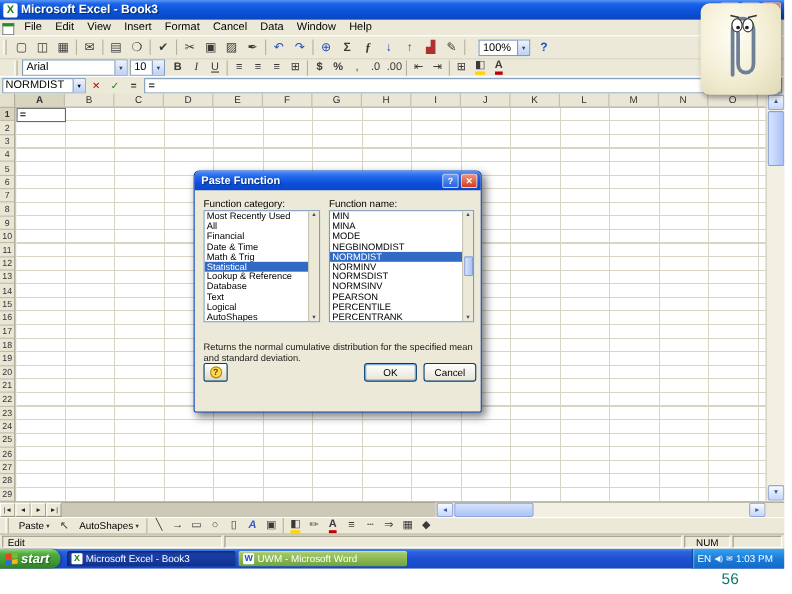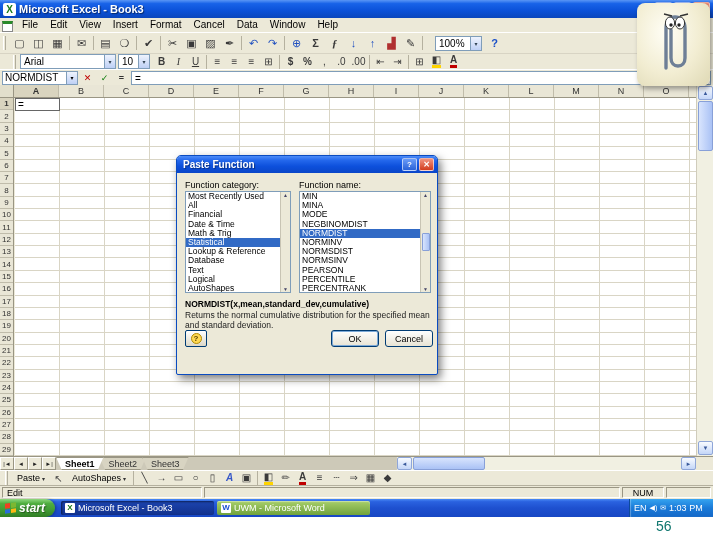--- a/index.html
+++ b/index.html
@@ -436,25 +436,20 @@
     <span class="sbtn sb-down">▼</span>
   </div>
 
   <div class="tab-row">
     <span id="tab-nav" style="display:flex">
         <div class="navbtn">|◄</div>
         <div class="navbtn">◄</div>
         <div class="navbtn">►</div>
         <div class="navbtn">►|</div>
       </span>
-    <span id="sheet-tabs" style="display:flex">
-        <div class="tab active">Sheet1</div>
-        <div class="tab">Sheet2</div>
-        <div class="tab">Sheet3</div>
-      </span>
     <span class="tab-filler"></span>
     <span class="hscroll">
       <span class="sbtn hs-left">◄</span>
       <span class="h-thumb"></span>
       <span class="sbtn hs-right">►</span>
     </span>
   </div>
   <div class="scroll-corner"></div>
 
   <div class="toolbar-draw">
@@ -609,21 +604,20 @@
             <div class="li">PERCENTILE</div>
             <div class="li">PERCENTRANK</div>
           </div>
         <div class="lb-sb">
           <span>▲</span>
           <span class="lb-thumb"></span>
           <span>▼</span>
         </div>
       </div>
 
-      <div class="dlg-signature">NORMDIST(x,mean,standard_dev,cumulative)</div>
       <div class="dlg-desc">Returns the normal cumulative distribution for the specified mean and standard deviation.</div>
 
       <div class="assist-btn">
         <span class="assist-balloon">?</span>
       </div>
       <div class="dlg-button dlg-ok">OK</div>
       <div class="dlg-button dlg-cancel">Cancel</div>
     </div>
   </div>
 

